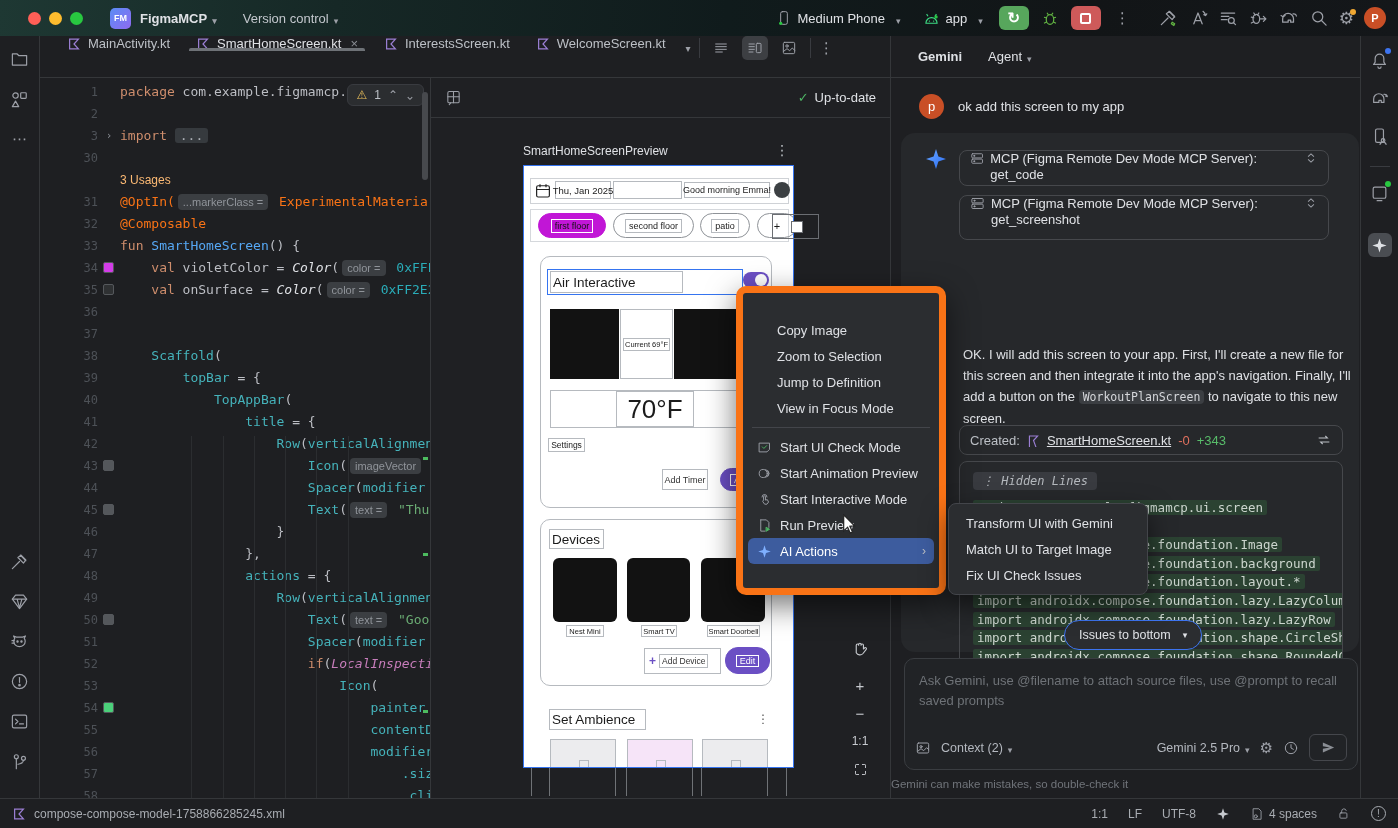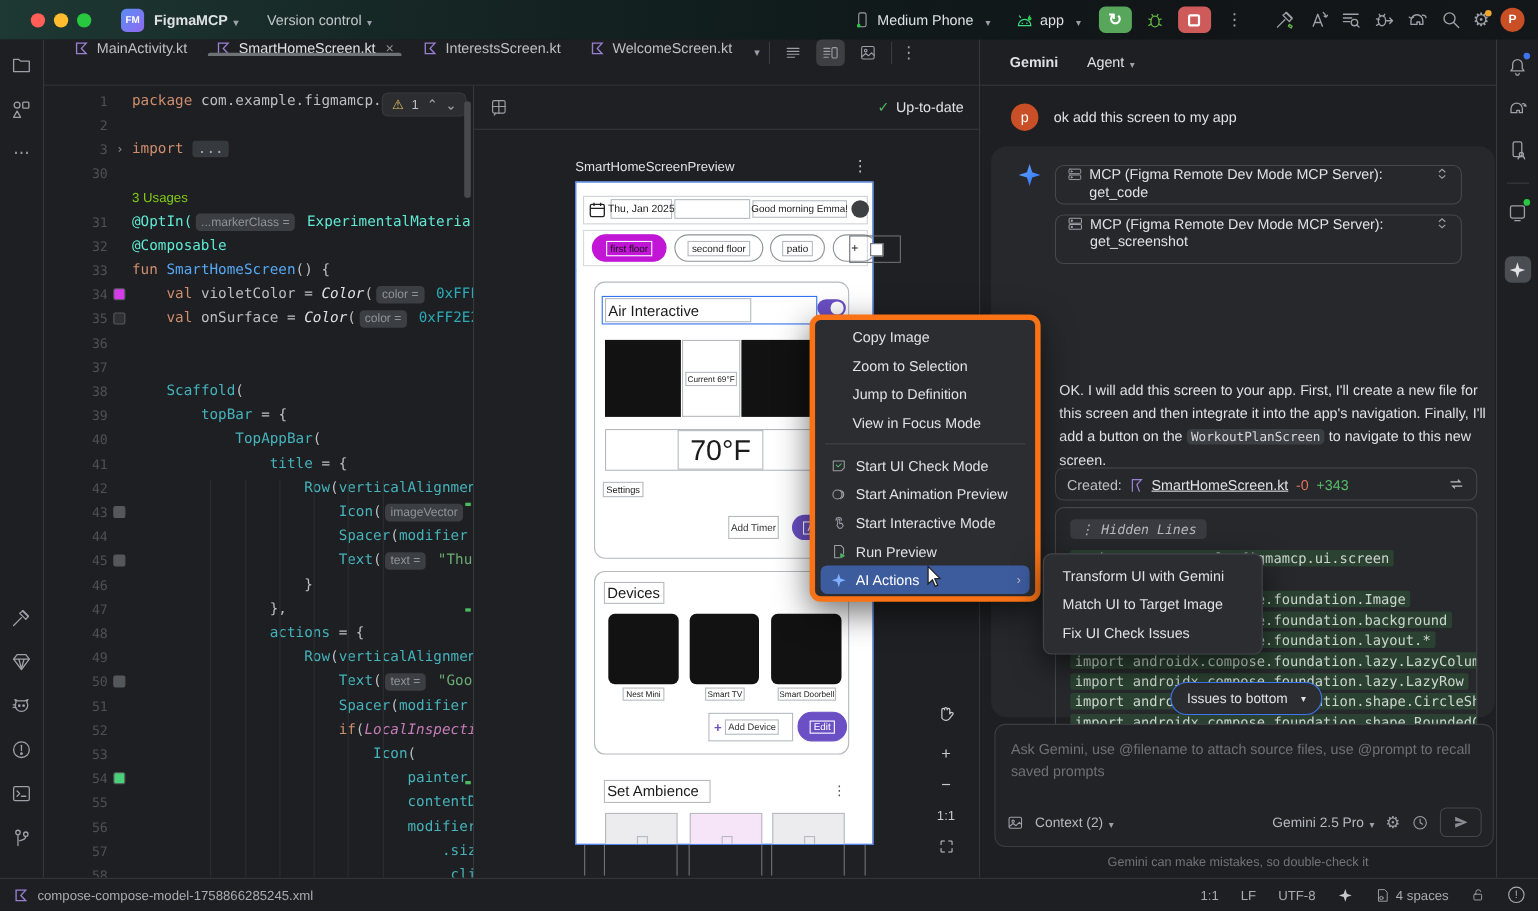--- a/index.html
+++ b/index.html
@@ -49,27 +49,27 @@
   .viewmode.active { background:#3d3f43; }
 
   
   #editor { position:absolute; left:40px; top:78px; width:390px; height:720px; background:#1e1f22;
     overflow:hidden; padding-top:3px; }
   .eline { height:22px; line-height:22px; display:flex; font-family:"DejaVu Sans Mono",monospace; font-size:13px; }
   .gut { width:58px; text-align:right; color:#4d5157; flex:none; font-size:12px; }
   .mark { width:22px; flex:none; position:relative; color:#8a8e94; text-align:center; font-size:11px; }
   .swatch { position:absolute; left:5px; top:5px; width:11px; height:11px; border-radius:2px; border:1px solid #55585c; }
   .codetxt { white-space:pre; overflow:hidden; color:#bcbec4; }
-  .ck{color:#cf8e6d} .ca{color:#5eead4} .cf{color:#56a8f5} .cc{color:#45b3bb} .cn{color:#2aacb8}
+  .ck{color:#cf8e6d} .ca{color:#f97316} .cf{color:#56a8f5} .cc{color:#45b3bb} .cn{color:#2aacb8}
   .cs{color:#6aab73} .cw{color:#bcbec4} .ci{color:#dfe1e5;font-style:italic}
   .cm{color:#c77dbb} .cmi{color:#c77dbb;font-style:italic}
   .chip { background:#3b3e42; color:#90949a; border-radius:4px; padding:0 5px; margin:0 3px;
     font-size:11px; display:inline-block; line-height:16px; font-family:"Liberation Sans",sans-serif; }
   .foldchip { background:#363a3e; color:#a9adb3; border-radius:3px; padding:0 5px; }
-  .usages { color:#84cc16; font-family:"Liberation Sans",sans-serif; font-size:12px; }
+  .usages { color:#fdba74; font-family:"Liberation Sans",sans-serif; font-size:12px; }
   .guide { position:absolute; top:358px; bottom:0; width:1px; background:#2b2d30; }
   #inspect-widget { position:absolute; right:6px; top:6px; height:22px; background:#2b2d30;
     border:1px solid #393b40; border-radius:6px; display:flex; align-items:center; gap:7px; padding:0 8px;
     font-size:12px; color:#bcc0c6; }
   #ed-scroll { position:absolute; right:2px; top:14px; width:6px; height:88px; background:#47494d; border-radius:3px; }
   .stripe-mark { position:absolute; right:2px; width:5px; height:3px; background:#4dbb5f; }
 
   
   #preview { position:absolute; left:430px; top:78px; width:460px; height:720px; background:#1f2023;
     border-left:1px solid #35373a; }
@@ -93,21 +93,21 @@
   #sel-box { position:absolute; left:248px; top:48px; width:47px; height:25px; border:1.5px solid #6b6e73; }
   #sel-handle { position:absolute; left:18px; top:6px; width:12px; height:12px; background:#fff; border:1.5px solid #6b6e73; }
   .under-ticks div { position:absolute; width:1px; height:28px; background:#6f7276; top:690px; }
 
   
   #zoomctrl { position:absolute; left:416px; top:558px; width:26px; color:#c6c9ce; }
   .zbtn { height:26px; display:flex; align-items:center; justify-content:center; font-size:15px; margin-bottom:2px; }
 
   
   #ctxmenu { position:absolute; left:736px; top:286px; width:210px; background:#2b2d30;
-    border:5px solid #f97316; border-radius:10px; padding:2px 5px; z-index:50;
+    border:7px solid #f97316; border-radius:10px; padding:24px 5px; z-index:50;
     box-shadow:0 10px 30px rgba(0,0,0,.55); color:#dfe1e5; font-size:13px; }
   .mi { height:26px; display:flex; align-items:center; padding:0 8px 0 29px; border-radius:6px; position:relative; }
   .mi.with-icon { padding-left:8px; gap:8px; }
   .mi .micon { width:16px; height:16px; flex:none; display:flex; align-items:center; justify-content:center; }
   .mi.hl { background:#3d5c9e; color:#fff; }
   .mi .subarrow { margin-left:auto; color:#b9bdc3; font-size:12px; }
   .mdivider { height:1px; background:#43454a; margin:6px 4px; }
   #submenu { position:absolute; left:948px; top:503px; width:200px; background:#2b2d30;
     border:1px solid #43454a; border-radius:8px; padding:6px 5px; z-index:55;
     box-shadow:0 10px 26px rgba(0,0,0,.55); color:#dfe1e5; font-size:13px; }
@@ -148,21 +148,21 @@
   #scrollpill { position:absolute; left:173px; top:584px; height:30px; background:#2b2d30;
     border:1px solid #3d74f0; border-radius:15px; display:flex; align-items:center; gap:7px;
     padding:0 14px; font-size:12.5px; z-index:20; }
   #inputcard { position:absolute; left:13px; top:622px; width:454px; height:112px; background:#212326;
     border:1px solid #3a3d41; border-radius:10px; padding:12px 14px; }
   #placeholder { color:#6e7277; line-height:20px; }
   #input-toolbar { position:absolute; left:10px; right:10px; bottom:8px; display:flex; align-items:center;
     gap:10px; color:#b4b8bf; font-size:12.5px; }
   #sendbox { width:38px; height:27px; border:1px solid #45474c; border-radius:6px;
     display:flex; align-items:center; justify-content:center; }
-  #disclaimer { position:absolute; left:0; top:742px; width:100%; text-align:center; color:#70747a; font-size:11.5px; }
+  #disclaimer { position:absolute; left:0; top:742px; width:100%; text-align:left; color:#70747a; font-size:11.5px; }
 
   
   #statusbar { position:absolute; left:0; top:798px; width:1398px; height:30px; background:#1e1f22;
     border-top:1px solid #35373a; display:flex; align-items:center; padding:0 12px; gap:8px;
     color:#a8acb2; font-size:12px; }
   #sb-right { margin-left:auto; display:flex; align-items:center; gap:20px; }
   .warncircle { width:15px; height:15px; border:1.3px solid #a8acb2; border-radius:50%; font-size:10px;
     display:flex; align-items:center; justify-content:center; }
 </style>
 </head>

